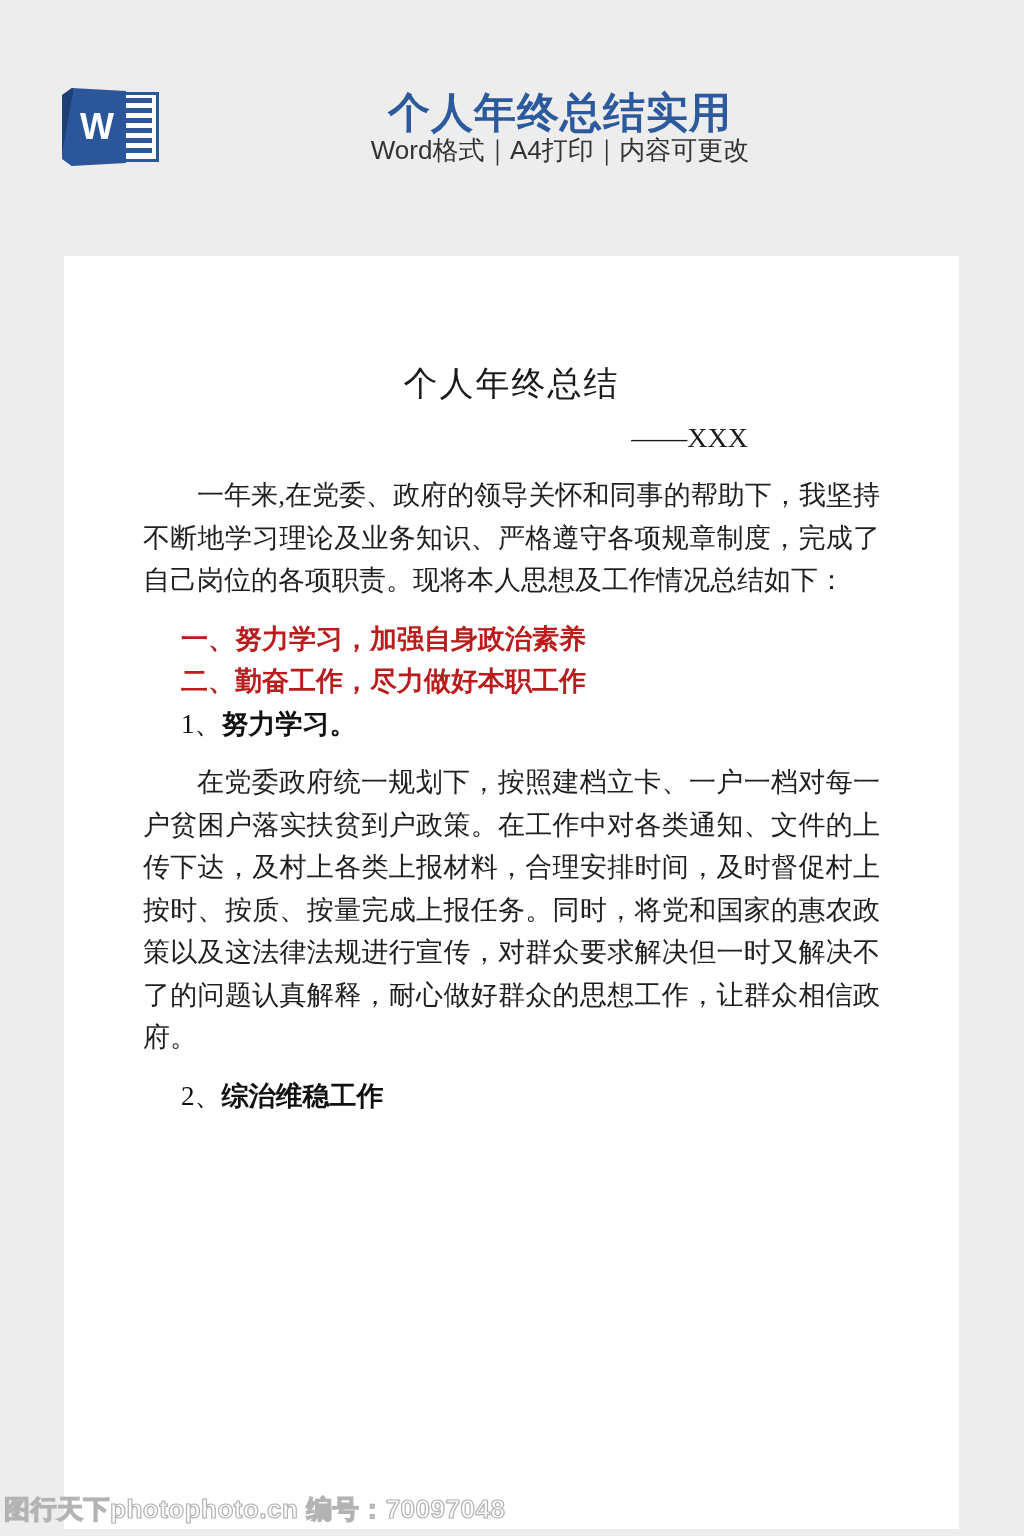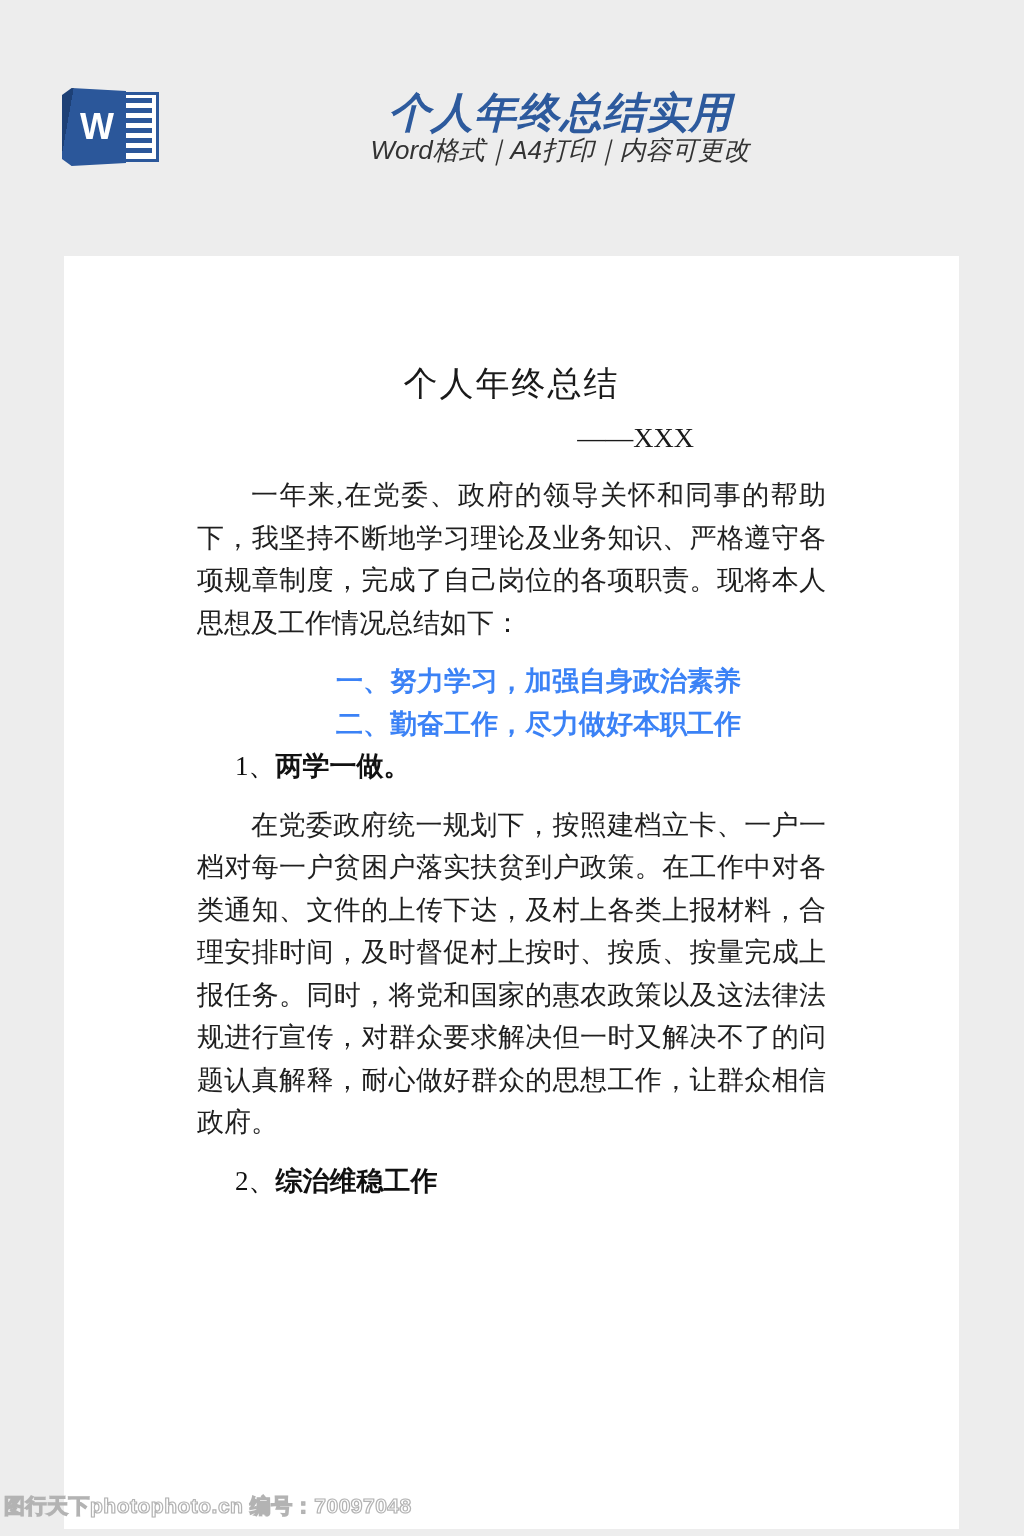--- a/index.html
+++ b/index.html
@@ -68,21 +68,20 @@
     line-height: 1;
     font-family: "Liberation Sans", sans-serif;
     margin-left: 6px;
   }
   .header-text {
     position: absolute;
     left: 96px;
     right: 0;
     top: 90px;
     text-align: center;
-    font-style: italic;
   }
   .h-title {
     font-size: 42px;
     line-height: 46px;
     font-weight: bold;
     color: #2d5a9d;
     letter-spacing: 1px;
   }
   .h-sub {
     font-size: 26px;
@@ -92,21 +91,21 @@
 
   
   .page {
     position: absolute;
     left: 64px;
     top: 256px;
     width: 895px;
     height: 1273px;
     background: #ffffff;
     box-sizing: border-box;
-    padding: 0 117px;
+    padding: 0 63px;
     overflow: hidden;
   }
   .doc-title {
     margin: 108px 0 0 0;
     font-family: "Liberation Serif", "DejaVu Serif", serif;
     font-weight: 400;
     font-size: 34px;
     line-height: 40px;
     text-align: center;
     color: #1a1a1a;
@@ -132,23 +131,22 @@
   p.doc-body-block.first {
     margin-top: 18px;
   }
   .indent { text-indent: 2em; }
   .sec-heading {
     margin: 0;
     font-family: "Liberation Sans", "DejaVu Sans", sans-serif;
     font-weight: bold;
     font-size: 27px;
     line-height: 42.5px;
-    color: #3b82f6;
+    color: #b91c1c;
     text-indent: 2em;
-    text-align: center;
   }
   .sub-heading {
     font-size: 27px;
     line-height: 42.5px;
     color: #111111;
     text-indent: 2em;
   }
   .sub-heading .num {
     font-family: "Liberation Serif", "DejaVu Serif", serif;
     font-weight: 400;
@@ -157,21 +155,21 @@
     font-family: "Liberation Sans", "DejaVu Sans", sans-serif;
     font-weight: bold;
   }
 
   
   .watermark {
     position: absolute;
     left: 4px;
     top: 1492px;
     font-family: "Liberation Sans", sans-serif;
-    font-size: 21px;
+    font-size: 26px;
     font-weight: bold;
     letter-spacing: 0.5px;
     color: #ffffff;
     -webkit-text-stroke: 1.2px #b3b3b3;
     text-shadow: 0 0 1px #bbbbbb;
     white-space: nowrap;
   }
 </style>
 </head>
 <body>
@@ -193,21 +191,21 @@
     <h1 class="doc-title">个人年终总结</h1>
     <div class="byline">——XXX</div>
 
     <p class="doc-body-block indent first">一年来,在党委、政府的领导关怀和同事的帮助下，我坚持不断地学习理论及业务知识、严格遵守各项规章制度，完成了自己岗位的各项职责。现将本人思想及工作情况总结如下：</p>
 
     <h2 class="sec-heading">一、努力学习，加强自身政治素养</h2>
 
     <h2 class="sec-heading">二、勤奋工作，尽力做好本职工作</h2>
 
     <div class="sub-heading">
-      <span class="num">1、</span><span class="sub-label">两学一做。</span>
+      <span class="num">1、</span><span class="sub-label">努力学习。</span>
     </div>
     <p class="doc-body-block indent">在党委政府统一规划下，按照建档立卡、一户一档对每一户贫困户落实扶贫到户政策。在工作中对各类通知、文件的上传下达，及村上各类上报材料，合理安排时间，及时督促村上按时、按质、按量完成上报任务。同时，将党和国家的惠农政策以及这法律法规进行宣传，对群众要求解决但一时又解决不了的问题认真解释，耐心做好群众的思想工作，让群众相信政府。</p>
 
     <div class="sub-heading">
       <span class="num">2、</span><span class="sub-label">综治维稳工作</span>
     </div>
 
   </div>
 
   <div class="watermark">图行天下photophoto.cn 编号：70097048</div>

